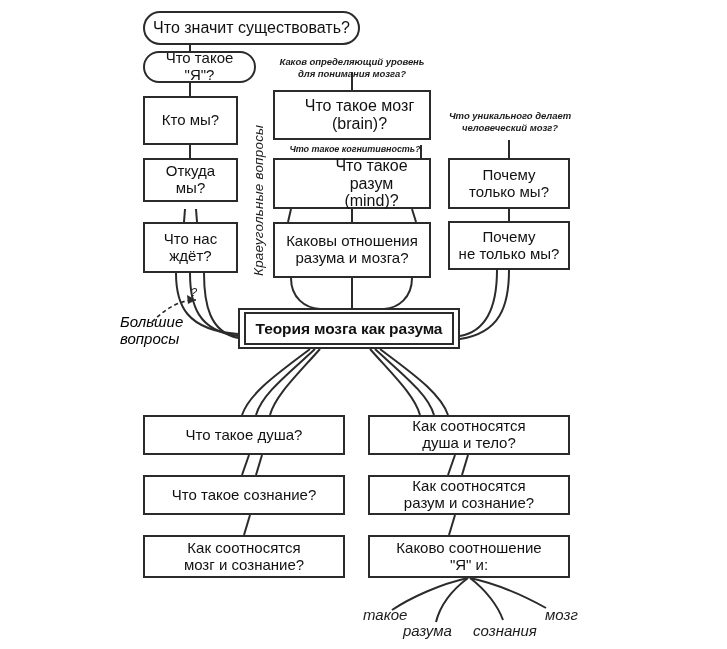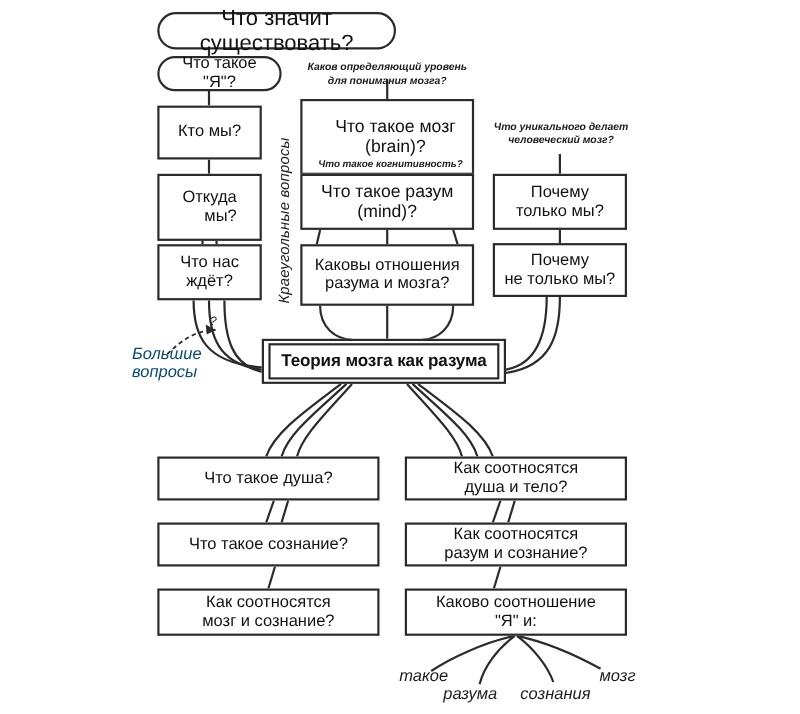--- a/index.html
+++ b/index.html
@@ -79,21 +79,21 @@
     writing-mode: vertical-rl;
     transform: rotate(180deg);
     white-space: nowrap;
     letter-spacing: 0.2px;
   }
   .big-q {
     position: absolute;
     font-style: italic;
     font-size: 15px;
     line-height: 1.15;
-    color: #0c4a6e;
+    color: #000000;
     text-align: left;
     white-space: pre-line;
   }
   .leaf-label {
     position: absolute;
     font-style: italic;
     font-size: 15px;
     color: #1c1c1c;
     white-space: nowrap;
   }
@@ -167,45 +167,45 @@
     </g>
 
     <g fill="none" stroke="#2b2b2b" stroke-width="1.6" stroke-dasharray="4 3">
       <path d="M152,322 C168,306 182,300 196,300"></path>
     </g>
     <g fill="#2b2b2b" stroke="none">
       <path d="M196,300 L187,295 L188,304 Z"></path>
     </g>
   </svg>
 
-  <div class="node oval" style="left:143px; top:11px; width:217px; height:34px; font-size:20px;">
+  <div class="node oval" style="left:143px; top:11px; width:217px; height:34px; font-size:16px;">
     <span>Что значит существовать?</span>
   </div>
 
   <div class="node oval" style="left:143px; top:51px; width:113px; height:32px; font-size:15px;">
     <span>Что такое "Я"?</span>
   </div>
 
   <div class="node" style="left:143px; top:96px; width:95px; height:49px;">
     <span>Кто мы?</span>
   </div>
-  <div class="node" style="left:143px; top:158px; width:95px; height:61px;text-align:right;">
+  <div class="node" style="left:143px; top:158px; width:95px; height:44px;">
     <span>Откуда
 мы?</span>
   </div>
   <div class="node" style="left:143px; top:222px; width:95px; height:51px;">
     <span>Что нас
 ждёт?</span>
   </div>
 
-  <div class="node" style="left:273px; top:90px; width:158px; height:69px; font-size:16px;padding-left:20px;">
+  <div class="node" style="left:273px; top:90px; width:158px; height:50px; font-size:16px;padding-left:20px;">
     <span>Что такое мозг
 (brain)?</span>
   </div>
-  <div class="node" style="left:273px; top:158px; width:158px; height:51px; font-size:16px;">
+  <div class="node" style="left:273px; top:158px; width:158px; height:51px; font-size:16px;padding-left:44px;">
     <span>Что такое разум
 (mind)?</span>
   </div>
   <div class="node" style="left:273px; top:222px; width:158px; height:56px; font-size:15px;">
     <span>Каковы отношения
 разума и мозга?</span>
   </div>
 
   <div class="node" style="left:448px; top:158px; width:122px; height:51px;">
     <span>Почему

